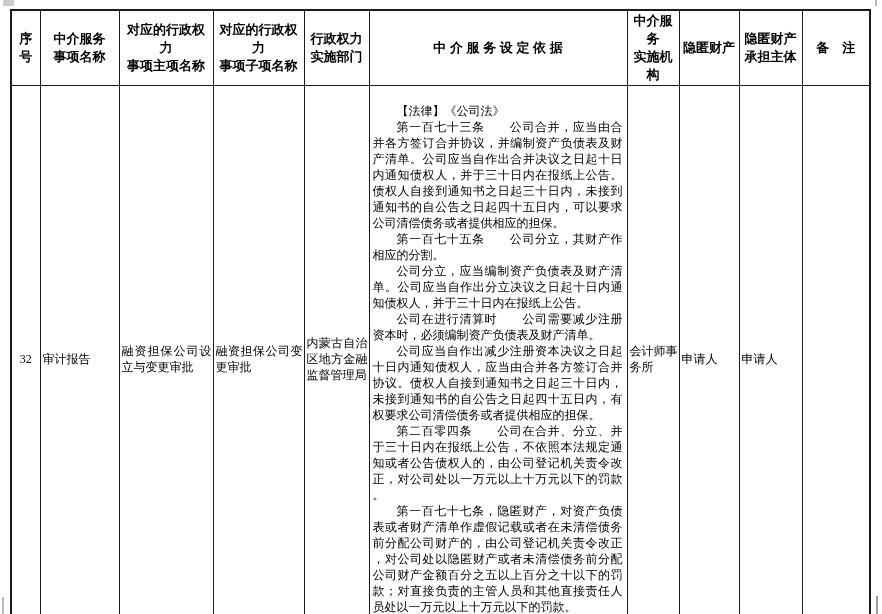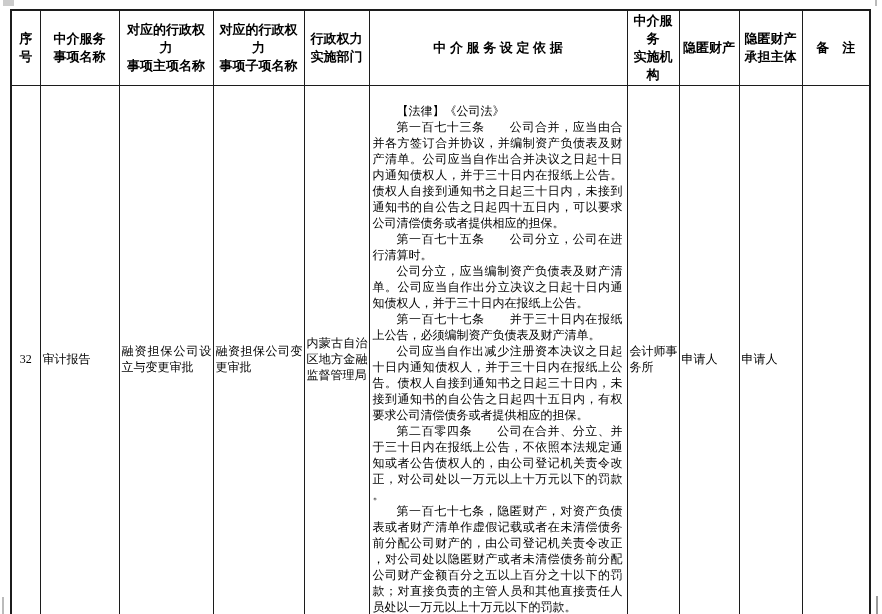--- a/index.html
+++ b/index.html
@@ -120,24 +120,24 @@
     <tbody>
       <tr>
         <td class="center">32</td>
         <td>审计报告</td>
         <td class="jz">融资担保公司设立与变更审批</td>
         <td class="jz">融资担保公司变更审批</td>
         <td class="jz">内蒙古自治区地方金融监督管理局</td>
         <td class="basis">
           <p>【法律】《公司法》</p>
           <p>第一百七十三条　　公司合并，应当由合并各方签订合并协议，并编制资产负债表及财产清单。公司应当自作出合并决议之日起十日内通知债权人，并于三十日内在报纸上公告。债权人自接到通知书之日起三十日内，未接到通知书的自公告之日起四十五日内，可以要求公司清偿债务或者提供相应的担保。</p>
-          <p>第一百七十五条　　公司分立，公司在进行清算时。</p>
+          <p>第一百七十五条　　公司分立，其财产作相应的分割。</p>
           <p>公司分立，应当编制资产负债表及财产清单。公司应当自作出分立决议之日起十日内通知债权人，并于三十日内在报纸上公告。</p>
-          <p>第一百七十七条　　并于三十日内在报纸上公告，必须编制资产负债表及财产清单。</p>
-          <p>公司应当自作出减少注册资本决议之日起十日内通知债权人，并于三十日内在报纸上公告。债权人自接到通知书之日起三十日内，未接到通知书的自公告之日起四十五日内，有权要求公司清偿债务或者提供相应的担保。</p>
+          <p>公司在进行清算时　　公司需要减少注册资本时，必须编制资产负债表及财产清单。</p>
+          <p>公司应当自作出减少注册资本决议之日起十日内通知债权人，应当由合并各方签订合并协议。债权人自接到通知书之日起三十日内，未接到通知书的自公告之日起四十五日内，有权要求公司清偿债务或者提供相应的担保。</p>
           <p>第二百零四条　　公司在合并、分立、并于三十日内在报纸上公告，不依照本法规定通知或者公告债权人的，由公司登记机关责令改正，对公司处以一万元以上十万元以下的罚款。</p>
           <p>第一百七十七条，隐匿财产，对资产负债表或者财产清单作虚假记载或者在未清偿债务前分配公司财产的，由公司登记机关责令改正，对公司处以隐匿财产或者未清偿债务前分配公司财产金额百分之五以上百分之十以下的罚款；对直接负责的主管人员和其他直接责任人员处以一万元以上十万元以下的罚款。</p>
         </td>
         <td class="jz">会计师事务所</td>
         <td>申请人</td>
         <td>申请人</td>
         <td></td>
       </tr>
     </tbody>
   </table>

